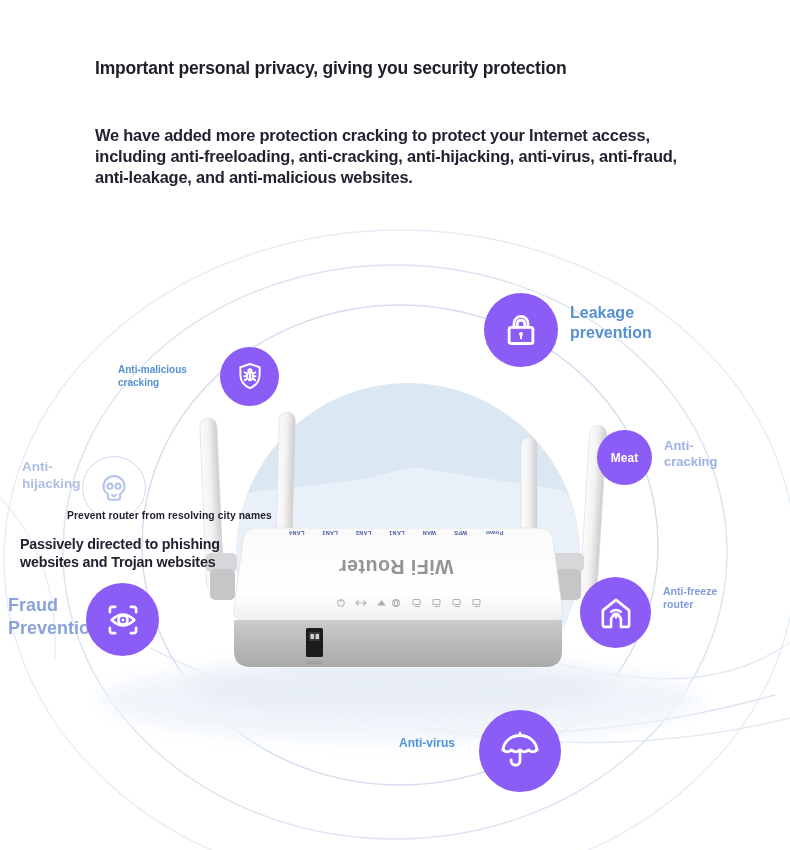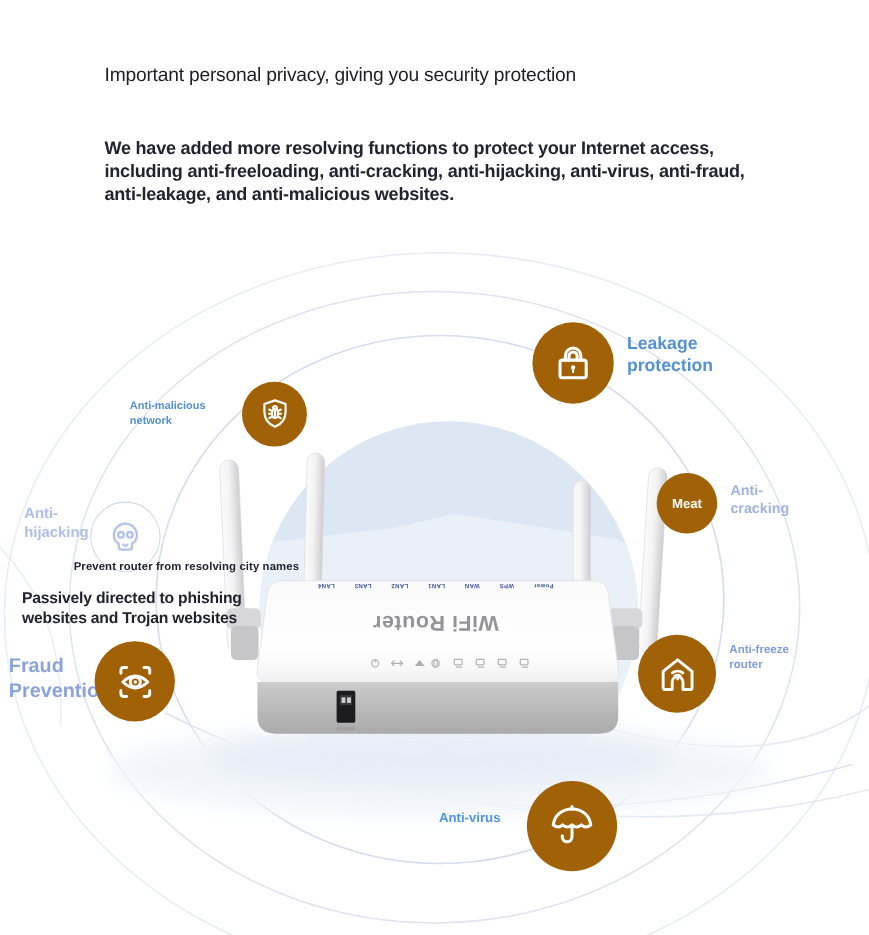--- a/index.html
+++ b/index.html
@@ -9,31 +9,31 @@
   }
   
   .layer{position:absolute;left:0;top:0;width:790px;height:850px;}
   #bg-layer{z-index:0;}
   #router-layer{z-index:1;}
   #callout-layer{z-index:2;}
 
   
   .page-title{
     position:absolute;left:95px;top:58px;width:640px;
-    font-size:17.5px;font-weight:normal;letter-spacing:-0.2px;color:#1f1d28;
+    font-size:17.5px;font-weight:bold;letter-spacing:-0.2px;color:#1f1d28;
   }
   .page-body{
     position:absolute;left:95px;top:125px;width:600px;
     font-size:16.4px;font-weight:bold;line-height:21px;letter-spacing:-0.2px;color:#232230;
   }
 
   
   .circle{
     position:absolute;border-radius:50%;
-    background:#a16207;
+    background:#8b5cf6;
     display:flex;align-items:center;justify-content:center;
   }
   .circle.outline{background:#ffffff;border:1.5px solid #cfdaf0;}
   .label{
     position:absolute;font-weight:bold;white-space:pre-line;line-height:1.25;
   }
   .lbl-blue{color:#5590d2;}
   .lbl-vivid{color:#4E94DC;}
   .lbl-peri{color:#9FB2E2;}
   .lbl-light{color:#AEBFE6;}
@@ -154,36 +154,36 @@
       <rect x="309" y="632" width="11" height="9" fill="#3a3a3e"></rect>
       <rect x="310.5" y="634" width="3.5" height="5" fill="#cfcfcf"></rect>
       <rect x="315.5" y="634" width="3.5" height="5" fill="#cfcfcf"></rect>
       <rect x="306" y="661" width="17" height="3" rx="1.5" fill="#9b9ba0" opacity="0.7"></rect>
     </g>
   </svg>
 
   <div id="callout-layer" class="layer">
 
     <div class="page-title">Important personal privacy, giving you security protection</div>
-    <div class="page-body">We have added more resolving functions to protect your Internet access, including anti-freeloading, anti-cracking, anti-hijacking, anti-virus, anti-fraud, anti-leakage, and anti-malicious websites.</div>
+    <div class="page-body">We have added more protection cracking to protect your Internet access, including anti-freeloading, anti-cracking, anti-hijacking, anti-virus, anti-fraud, anti-leakage, and anti-malicious websites.</div>
 
     <div class="circle" style="left:484px;top:293px;width:74px;height:74px;">
       <svg width="42" height="42" viewBox="0 0 24 24" fill="none" stroke="#ffffff" stroke-width="1.6" stroke-linecap="round" stroke-linejoin="round">
         <path d="M8 10.5 V8.2 a4 4 0 0 1 8 0 V10.5"></path>
         <path d="M9.9 10.5 V8.4 a2.1 2.1 0 0 1 4.2 0 V10.5"></path>
         <rect x="5.2" y="10.5" width="13.6" height="9.2" rx="1.2"></rect>
         <circle cx="12" cy="14.3" r="1.1" fill="#ffffff" stroke="none"></circle>
         <rect x="11.45" y="14.9" width="1.1" height="2.3" fill="#ffffff" stroke="none"></rect>
       </svg>
     </div>
     <div class="label lbl-blue" style="left:570px;top:303px;font-size:16px;">Leakage
-protection</div>
+prevention</div>
 
     <div class="label lbl-blue" style="left:118px;top:364px;font-size:10px;line-height:12.5px;">Anti-malicious
-network</div>
+cracking</div>
     <div class="circle" style="left:220px;top:347px;width:59px;height:59px;">
       <svg width="34" height="34" viewBox="0 0 24 24" fill="none" stroke="#ffffff" stroke-width="1.4" stroke-linecap="round" stroke-linejoin="round">
         <path d="M12 2.8 L18.8 5.1 V10 C18.8 14.8 16 18.2 12 19.8 C8 18.2 5.2 14.8 5.2 10 V5.1 Z"></path>
         <ellipse cx="12" cy="11.4" rx="2" ry="2.9"></ellipse>
         <circle cx="12" cy="7.7" r="1.15"></circle>
         <path d="M10 9.6 L8.3 8.7 M10 11.4 H8.1 M10 13.2 L8.4 14.2 M14 9.6 L15.7 8.7 M14 11.4 H15.9 M14 13.2 L15.6 14.2 M12 8.9 V13.9"></path>
       </svg>
     </div>
 
     <div class="circle" style="left:597px;top:430px;width:55px;height:55px;">

